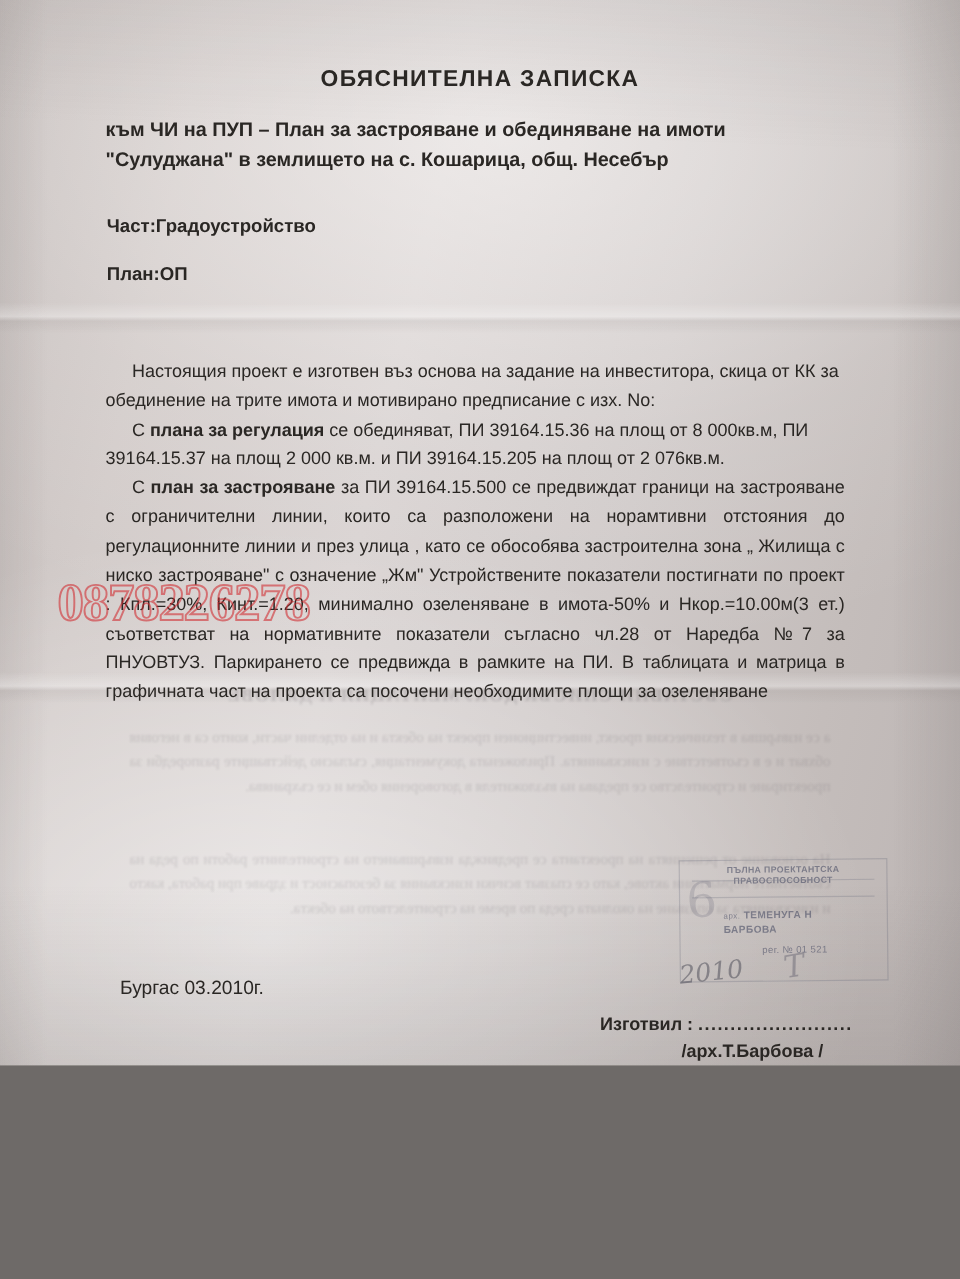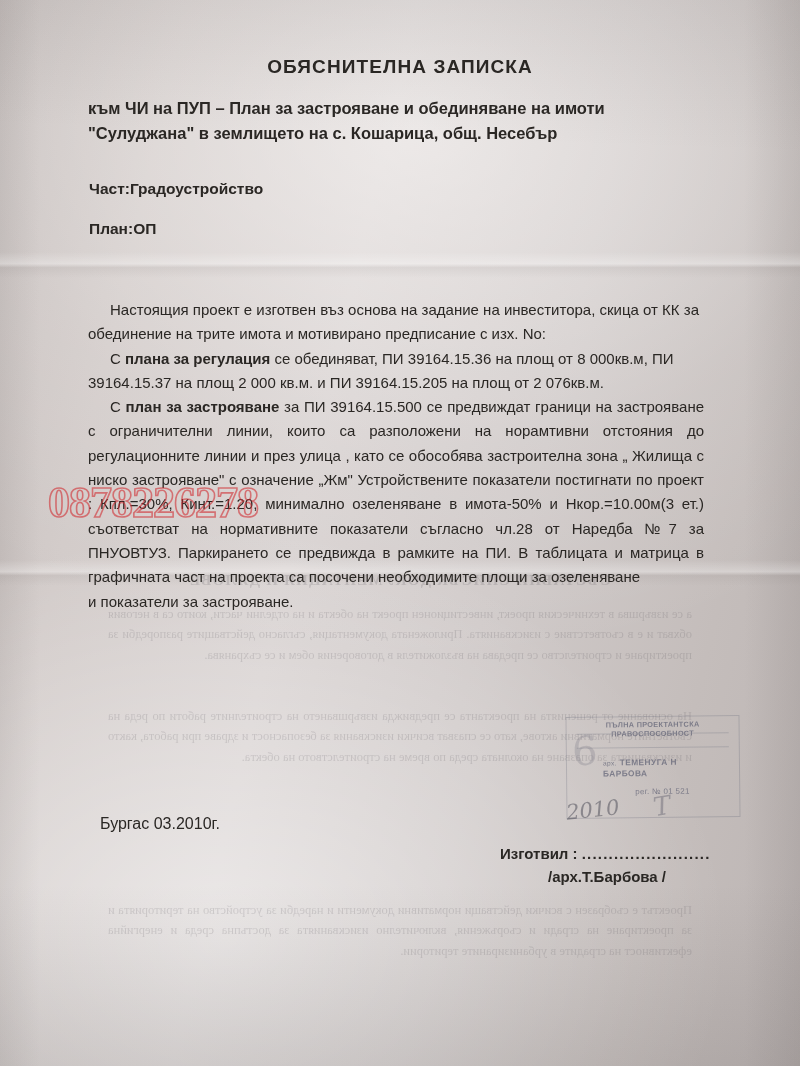--- a/index.html
+++ b/index.html
@@ -4,21 +4,21 @@
 <title>Обяснителна записка</title>
 <style>
   html, body {
     margin: 0;
     padding: 0;
     background: #6e6a68;
   }
   .page {
     position: relative;
     width: 800px;
-    height: 1066px;
+    height: 888px;
     overflow: hidden;
     background: #cdc6c4;
     font-family: "Liberation Sans", sans-serif;
     color: #2a2724;
   }
   
   .paper-tint {
     position: absolute;
     inset: 0;
     background:
@@ -219,21 +219,21 @@
   }
   .footer-sign {
     position: absolute;
     top: 842px;
     left: 500px;
     font-size: 15px;
     line-height: 23px;
     font-weight: bold;
   }
   .footer-sign .dots { letter-spacing: 1.2px; }
-  .footer-sign .who { display: block; margin-left: 48px; }
+  .footer-sign .who { display: block; margin-left: 68px; }
 </style>
 </head>
 <body>
 
 <div class="page">
 
   <div class="paper-tint"></div>
 
   <div class="ghost-layer">
     <div class="ghost-block ghost-title" style="top:568px; left:120px; width:560px; font-size:15px;">СЪСТАВНИ СПИСЪК ДОКУМЕНТАЦИЯ И ДЯЛОВЕ</div>
@@ -253,21 +253,20 @@
     <div>"Сулуджана" в землището на с. Кошарица, общ. Несебър</div>
   </div>
 
   <div class="meta-part">Част:Градоустройство</div>
   <div class="meta-phase">План:ОП</div>
 
   <div class="body-text" id="body-host">
       <p class="indent nojust"><span>Настоящия проект е изготвен въз основа на задание на инвеститора, скица от КК за обединение на трите имота и мотивирано предписание с изх. No:</span></p>
       <p class="indent nojust"><span>С </span><b>плана за регулация</b><span> се обединяват, ПИ 39164.15.36 на площ от 8 000кв.м, ПИ 39164.15.37 на площ 2 000 кв.м. и ПИ 39164.15.205 на площ от  2 076кв.м.</span></p>
       <p class="indent"><span>С </span><b>план за застрояване</b><span> за ПИ 39164.15.500  се предвиждат граници на застрояване с ограничителни линии, които са разположени на норамтивни отстояния до регулационните линии и през улица , като се обособява застроителна зона „ Жилища с ниско застрояване" с означение „Жм" Устройствените показатели постигнати по проект : Кпл.=30%, Кинт.=1.20, минимално озеленяване в имота-50% и Нкор.=10.00м(3 ет.) съответстват на нормативните показатели съгласно чл.28 от Наредба №7 за ПНУОВТУЗ. Паркирането се предвижда в рамките на ПИ. В таблицата и матрица в графичната част на проекта са посочени необходимите площи за озеленяване</span></p>
-      <p class="nojust"><span>и показатели за застрояване.</span></p>
     </div>
 
   <div class="watermark">0878226278</div>
 
   <div class="stamp-hole">6</div>
   <div class="stamp">
     <div class="stamp-head">ПЪЛНА ПРОЕКТАНТСКА ПРАВОСПОСОБНОСТ</div>
     <div class="stamp-rule" style="top:16px;"></div>
     <div class="stamp-rule" style="top:30px;"></div>
     <div class="stamp-name">

